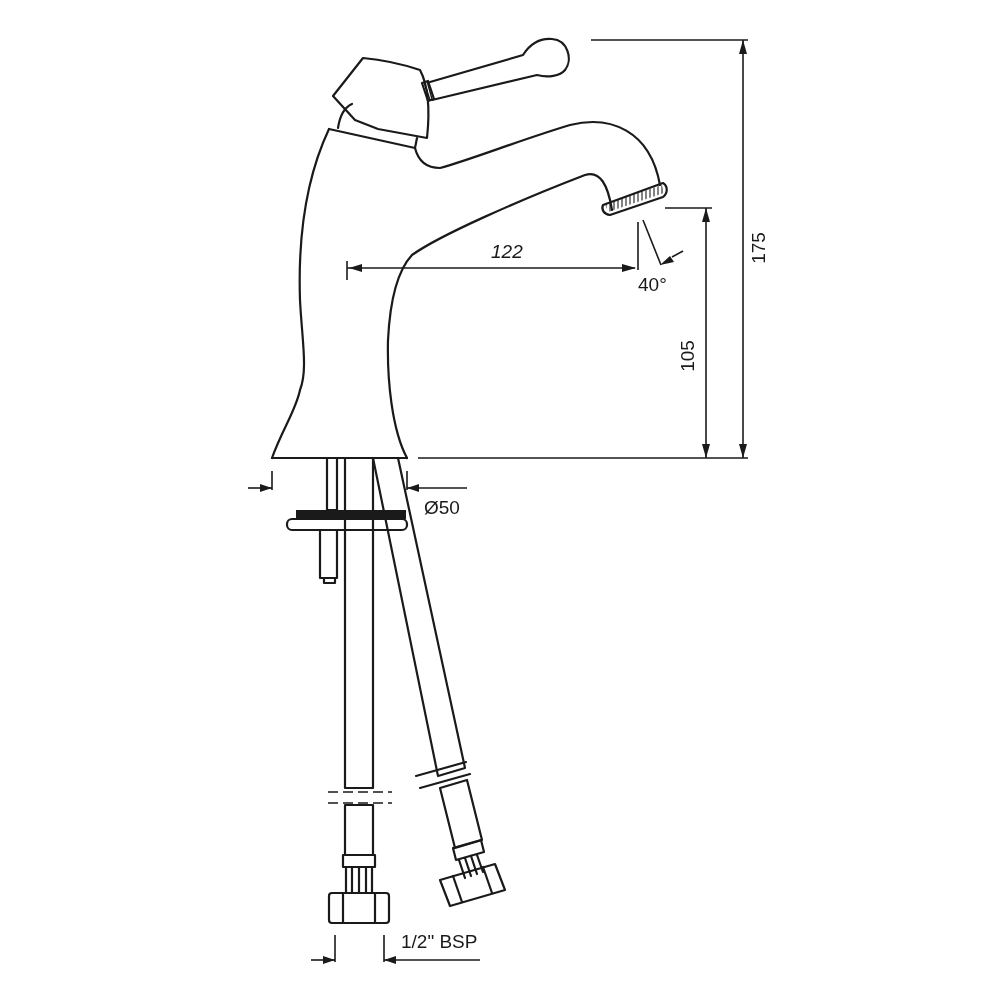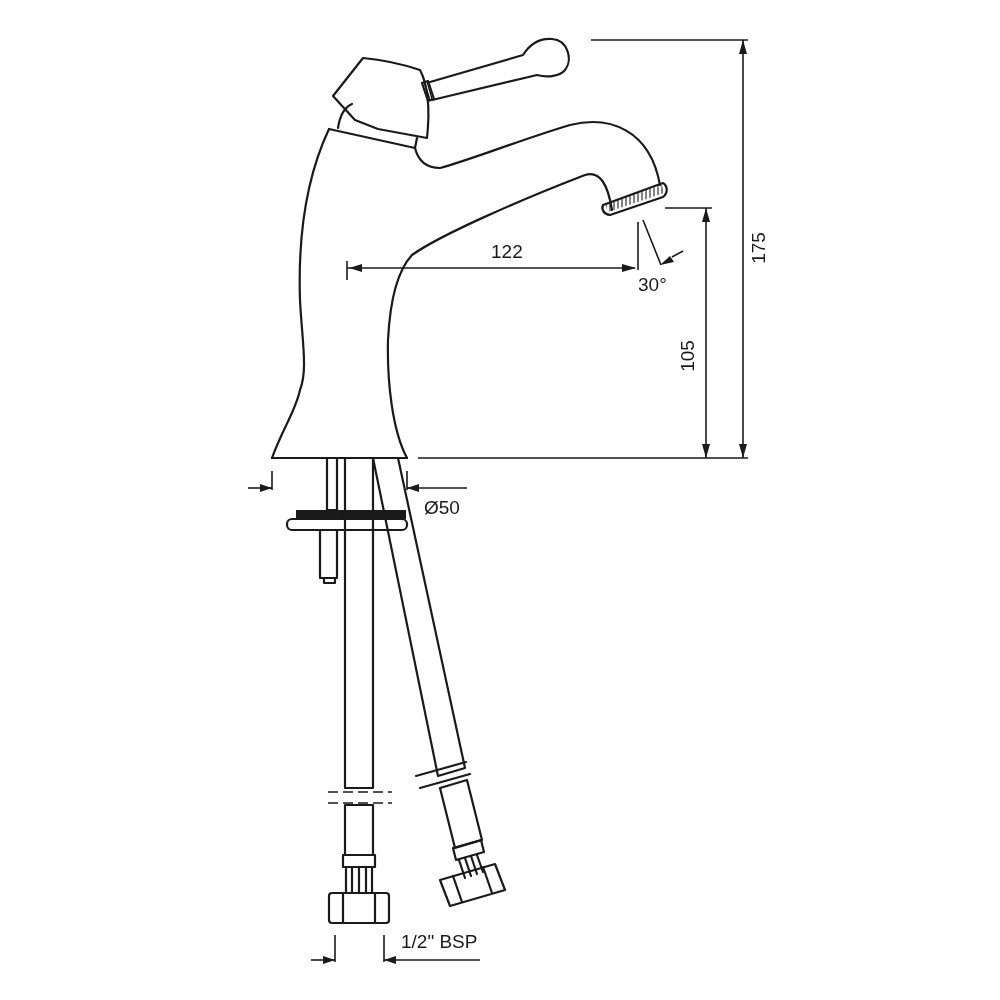--- a/index.html
+++ b/index.html
@@ -129,18 +129,18 @@
   <g>
     <path class="dim" d="M335 935 L335 962"></path>
     <path class="dim" d="M384 935 L384 962"></path>
     <path class="dim" d="M311 960 L335 960"></path>
     <polygon class="arrow" points="335,960 323,956 323,964"></polygon>
     <path class="dim" d="M384 960 L480 960"></path>
     <polygon class="arrow" points="384,960 396,956 396,964"></polygon>
   </g>
 </svg>
 
-<div class="lbl" style="left:491px; top:241px;">122</div>
-<div class="lbl" style="left:638px; top:274px;">30°</div>
+<div class="lbl" style="left:491px; top:241px;font-style:italic;">122</div>
+<div class="lbl" style="left:638px; top:274px;">40°</div>
 <div class="lbl rot" style="left:672px; top:345px;">105</div>
 <div class="lbl rot" style="left:743px; top:237px;">175</div>
 <div class="lbl" style="left:424px; top:497px;">Ø50</div>
 <div class="lbl" style="left:401px; top:931px;">1/2" BSP</div>
 
 </body></html>

